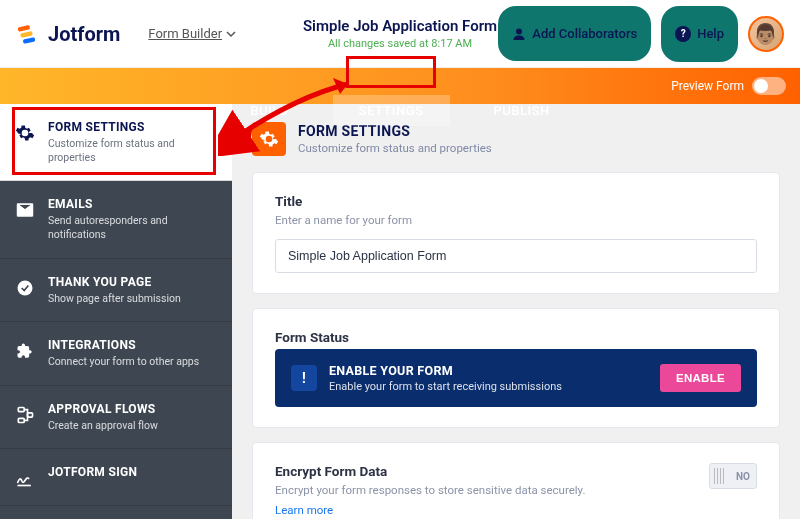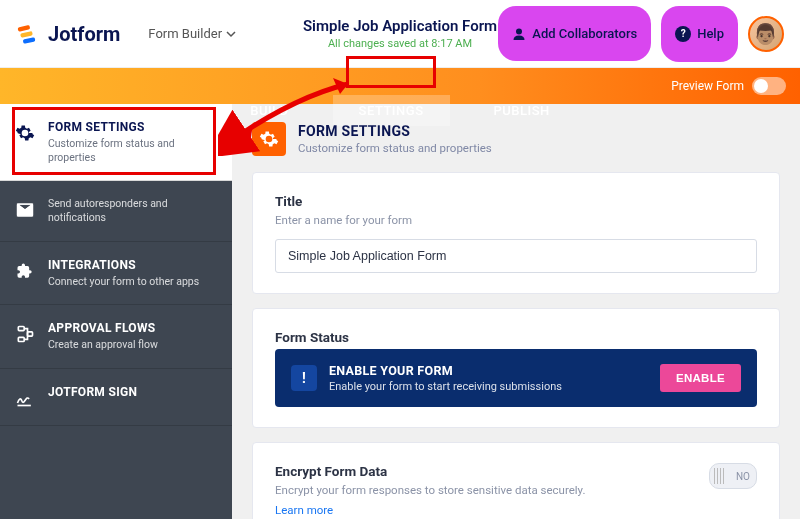--- a/index.html
+++ b/index.html
@@ -2,26 +2,26 @@
 <html><head>
 <meta charset="utf-8">
 <style>
   * { box-sizing: border-box; margin: 0; padding: 0; }
   body { font-family: -apple-system, BlinkMacSystemFont, "Segoe UI", Roboto, sans-serif; background: #f5f5f5; width: 800px; height: 519px; overflow: hidden; position: relative; }
   
   
   .header { background: #fff; height: 68px; display: flex; align-items: center; padding: 0 16px; border-bottom: 1px solid #eee; }
   .logo { display: flex; align-items: center; gap: 6px; font-weight: 700; font-size: 20px; color: #0a1551; }
   .logo-icon { width: 26px; height: 26px; }
-  .form-builder-dd { margin-left: 28px; font-size: 13px; color: #555; display: flex; align-items: center; gap: 4px; cursor: pointer; }
+  .form-builder-dd { margin-left: 28px; font-size: 13px; color: #555; display: flex; align-items: center; gap: 4px; cursor: pointer; text-decoration: underline; }
   .center-title { position: absolute; left: 50%; transform: translateX(-50%); text-align: center; }
   .form-title { font-size: 15px; font-weight: 600; color: #0a1551; }
   .save-status { font-size: 11px; color: #4caf50; margin-top: 2px; }
   .header-right { margin-left: auto; display: flex; align-items: center; gap: 10px; }
-  .pill-btn { background: #d946ef; border-radius: 18px; padding: 20px 14px; font-size: 13px; color: #0a1551; display: flex; align-items: center; gap: 6px; cursor: pointer; font-weight: 500; }
+  .pill-btn { background: #0f766e; border-radius: 18px; padding: 20px 14px; font-size: 13px; color: #0a1551; display: flex; align-items: center; gap: 6px; cursor: pointer; font-weight: 500; }
   .pill-icon { width: 16px; height: 16px; background: #0a1551; border-radius: 50%; display: flex; align-items: center; justify-content: center; color: #fff; font-size: 10px; font-weight: bold; }
   .avatar { width: 36px; height: 36px; border-radius: 50%; background: linear-gradient(135deg,#f7c59f,#d4a574); border: 2px solid #ff6100; overflow: hidden; display:flex; align-items:center; justify-content:center; font-size:20px; }
   
   
   .tabs-bar { background: linear-gradient(90deg, #ffb629 0%, #ff8e1e 60%, #ff6100 100%); height: 36px; display: flex; align-items: center; justify-content: center; position: relative; }
   .tabs { display: flex; gap: 18px; margin-top: 48px; }
   .tab { color: #fff; font-size: 13px; font-weight: 500; padding: 8px 26px; cursor: pointer; letter-spacing: 0.5px; }
   .tab.active { background: rgba(255,255,255,0.25); }
   .preview-wrap { position: absolute; right: 14px; display: flex; align-items: center; gap: 8px; color: #fff; font-size: 12px; }
   .toggle { width: 34px; height: 18px; background: rgba(255,255,255,0.5); border-radius: 9px; position: relative; cursor: pointer; }
@@ -53,21 +53,21 @@
   .field-desc { font-size: 11.5px; color: #8b93a7; margin-bottom: 12px; }
   .text-input { width: 100%; padding: 9px 12px; border: 1px solid #d7dce5; border-radius: 3px; font-size: 12.5px; color: #2c3345; }
   .enable-banner { background: #0a2d6e; border-radius: 4px; padding: 14px 16px; display: flex; align-items: center; gap: 12px; margin-top: 4px; }
   .eb-icon { width: 26px; height: 26px; background: #1446a0; border-radius: 4px; display: flex; align-items: center; justify-content: center; color: #fff; font-size: 14px; font-weight: bold; flex-shrink: 0; }
   .eb-text { flex: 1; color: #fff; }
   .eb-title { font-size: 12.5px; font-weight: 700; letter-spacing: 0.3px; }
   .eb-desc { font-size: 11px; opacity: 0.85; margin-top: 2px; }
   .enable-btn { background: #ec4899; color: #fff; border: none; padding: 8px 16px; border-radius: 3px; font-size: 11.5px; font-weight: 700; cursor: pointer; letter-spacing: 0.3px; }
   .encrypt-row { display: flex; align-items: flex-start; gap: 16px; }
   .encrypt-text { flex: 1; }
-  .no-toggle { width: 48px; height: 26px; background: #eef0f5; border: 1px solid #d7dce5; border-radius: 10px; display: flex; align-items: center; justify-content: flex-end; padding: 0 6px; font-size: 10px; font-weight: 400; color: #8b93a7; position: relative; cursor: pointer; }
+  .no-toggle { width: 48px; height: 26px; background: #eef0f5; border: 1px solid #d7dce5; border-radius: 3px; display: flex; align-items: center; justify-content: flex-end; padding: 0 6px; font-size: 10px; font-weight: 700; color: #8b93a7; position: relative; cursor: pointer; }
   .no-toggle::before { content:""; position:absolute; left:4px; top:4px; width:10px; height:16px; background: repeating-linear-gradient(90deg,#bbb 0 1px, transparent 1px 3px); }
   .learn-more { color: #1976f2; font-size: 11.5px; margin-top: 6px; display: inline-block; cursor: pointer; }
   
   
   .annot-box1 { position: absolute; border: 3px solid #e70000; pointer-events: none; }
   .annot-arrow { position: absolute; pointer-events: none; }
 </style>
 </head>
 <body>
 
@@ -135,21 +135,34 @@
     </div>
     <div class="sb-item">
       <div class="sb-icon">
         <svg width="20" height="20" viewBox="0 0 24 24">
             <path fill="#fff" d="M3 5h18v14H3z M3 5l9 7 9-7" stroke="#fff" stroke-width="1.5"></path>
             <rect x="3" y="5" width="18" height="14" rx="1" fill="none" stroke="#fff" stroke-width="1.5"></rect>
             <path d="M3 6l9 6 9-6" stroke="#fff" stroke-width="1.5" fill="none"></path>
           </svg>
       </div>
       <div class="sb-text">
+        <div class="sb-title">EMAILS</div>
         <div class="sb-desc">Send autoresponders and notifications</div>
+      </div>
+    </div>
+    <div class="sb-item">
+      <div class="sb-icon">
+        <svg width="20" height="20" viewBox="0 0 24 24">
+            <circle cx="12" cy="12" r="9" fill="#fff"></circle>
+            <path d="M8 12l3 3 5-6" stroke="#3e4651" stroke-width="2" fill="none"></path>
+          </svg>
+      </div>
+      <div class="sb-text">
+        <div class="sb-title">THANK YOU PAGE</div>
+        <div class="sb-desc">Show page after submission</div>
       </div>
     </div>
     <div class="sb-item">
       <div class="sb-icon">
         <svg width="20" height="20" viewBox="0 0 24 24" fill="#fff">
             <path d="M10 3a2 2 0 012 2v1h3a2 2 0 012 2v3h1a2 2 0 110 4h-1v3a2 2 0 01-2 2h-3v-1a2 2 0 10-4 0v1H5a2 2 0 01-2-2v-3h1a2 2 0 100-4H3V8a2 2 0 012-2h3V5a2 2 0 012-2z"></path>
           </svg>
       </div>
       <div class="sb-text">
         <div class="sb-title">INTEGRATIONS</div>

